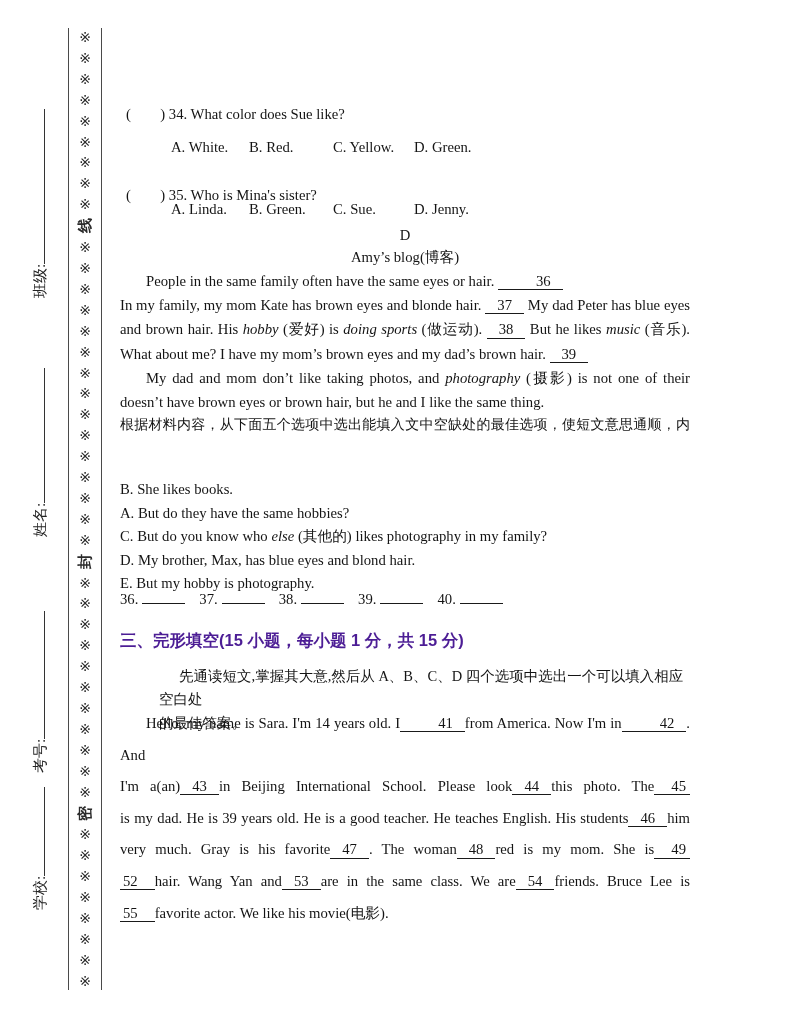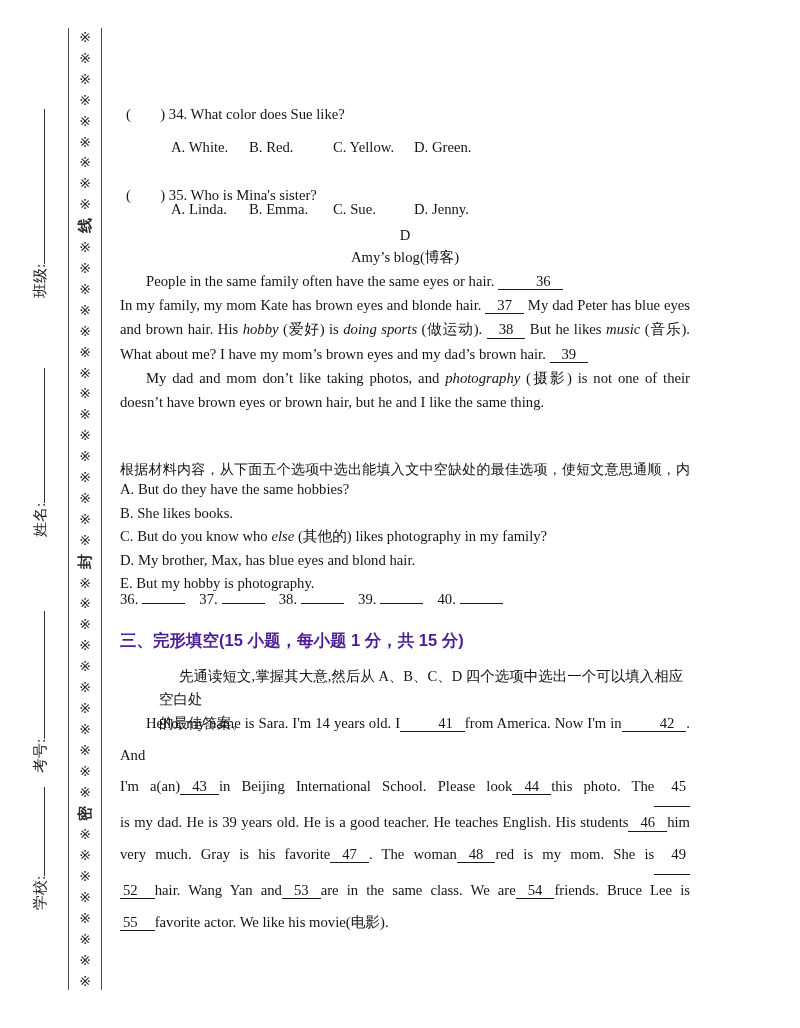--- a/index.html
+++ b/index.html
@@ -29,21 +29,21 @@
   .j{text-align:justify;text-align-last:justify;}
   .ind{text-indent:26px;}
   .it{font-style:italic;}
   .qline{white-space:pre;padding-left:6px;font-size:14.7px;line-height:22px;}
   .optrow{padding-left:51px;font-size:14.7px;line-height:22px;}
   .optcell{display:inline-block;}
   .optcell.c0{width:78px;} .optcell.c1{width:84px;} .optcell.c2{width:81px;}
   .center{text-align:center;padding-right:32px;font-size:14.7px;line-height:22px;}
   .cnline{line-height:23.4px;font-size:14px;}
   .blank{display:inline-block;border-bottom:1.4px solid #1a1a1a;padding:0 12px;line-height:1.1;}
-  .blank.end{padding:0 4px 12px 17px;}
+  .blank.end{padding:0 4px 0 17px;}
   .blank.start{padding:0 17px 0 3px;}
   .answers{display:flex;gap:14px;font-size:14.7px;}
   .ans-blank{display:inline-block;width:43px;height:15px;border-bottom:1.4px solid #1a1a1a;margin-left:4px;}
   .heading{font-family:"Liberation Sans","DejaVu Sans",sans-serif;font-weight:bold;font-size:16.5px;color:#4c1d95;}
   .instr .cnline{text-indent:20px;margin-left:39px;}
   .instr .cnline + .cnline{text-indent:0;}
   .cloze .line{line-height:31.6px;}
 </style>
 </head>
 <body>
@@ -116,45 +116,45 @@
 
     <div class="blk qline" style="top:103px">(        ) 34. What color does Sue like?</div>
 
     <div class="blk optrow" style="top:136px">
       <span class="optcell c0">A. White.</span><span class="optcell c1">B. Red.</span><span class="optcell c2">C. Yellow.</span><span class="optcell">D. Green.</span>
     </div>
 
     <div class="blk qline" style="top:184px">(        ) 35. Who is Mina's sister?</div>
 
     <div class="blk optrow" style="top:198px">
-      <span class="optcell c0">A. Linda.</span><span class="optcell c1">B. Emma.</span><span class="optcell c2">C. Sue.</span><span class="optcell">D. Jenny.</span>
+      <span class="optcell c0">A. Linda.</span><span class="optcell c1">B. Green.</span><span class="optcell c2">C. Sue.</span><span class="optcell">D. Jenny.</span>
     </div>
 
     <div class="blk center" style="top:224px">D</div>
     <div class="blk center" style="top:246px">Amy’s blog(博客)</div>
 
     <div class="blk" style="top:269px">
       <div class="line ind"><span>People in the same family often have the same eyes or hair. </span><span class="blank">36</span></div>
       <div class="line j"><span>In my family, my mom Kate has brown eyes and blonde hair. </span><span class="blank">37</span><span> My dad Peter has blue eyes</span></div>
       <div class="line j"><span>and brown hair. His </span><span class="it">hobby</span><span> (爱好) is </span><span class="it">doing sports</span><span> (做运动). </span><span class="blank">38</span><span> But he likes </span><span class="it">music</span><span> (音乐).</span></div>
       <div class="line"><span>What about me? I have my mom’s brown eyes and my dad’s brown hair. </span><span class="blank">39</span></div>
     </div>
 
     <div class="blk" style="top:366px">
       <div class="line ind j"><span>My dad and mom don’t like taking photos, and </span><span class="it">photography</span><span> (摄影) is not one of their</span></div>
       <div class="line"><span>doesn’t have brown eyes or brown hair, but he and I like the same thing.</span></div>
     </div>
 
-    <div class="blk" style="top:458px">
+    <div class="blk" style="top:413px">
       <div class="cnline j">根据材料内容，从下面五个选项中选出能填入文中空缺处的最佳选项，使短文意思通顺，内</div>
     </div>
 
     <div class="blk" style="top:478px">
+      <div class="line" style="line-height:23.6px"><span>B. She likes books.</span></div>
       <div class="line" style="line-height:23.6px"><span>A. But do they have the same hobbies?</span></div>
-      <div class="line" style="line-height:23.6px"><span>B. She likes books.</span></div>
       <div class="line" style="line-height:23.6px"><span>C. But do you know who </span><span class="it">else</span><span> (其他的) likes photography in my family?</span></div>
       <div class="line" style="line-height:23.6px"><span>D. My brother, Max, has blue eyes and blond hair.</span></div>
       <div class="line" style="line-height:23.6px"><span>E. But my hobby is photography.</span></div>
     </div>
 
     <div class="blk answers" style="top:588px">
       <span class="ans-item"><span>36.</span><span class="ans-blank"></span></span>
       <span class="ans-item"><span>37.</span><span class="ans-blank"></span></span>
       <span class="ans-item"><span>38.</span><span class="ans-blank"></span></span>
       <span class="ans-item"><span>39.</span><span class="ans-blank"></span></span>

